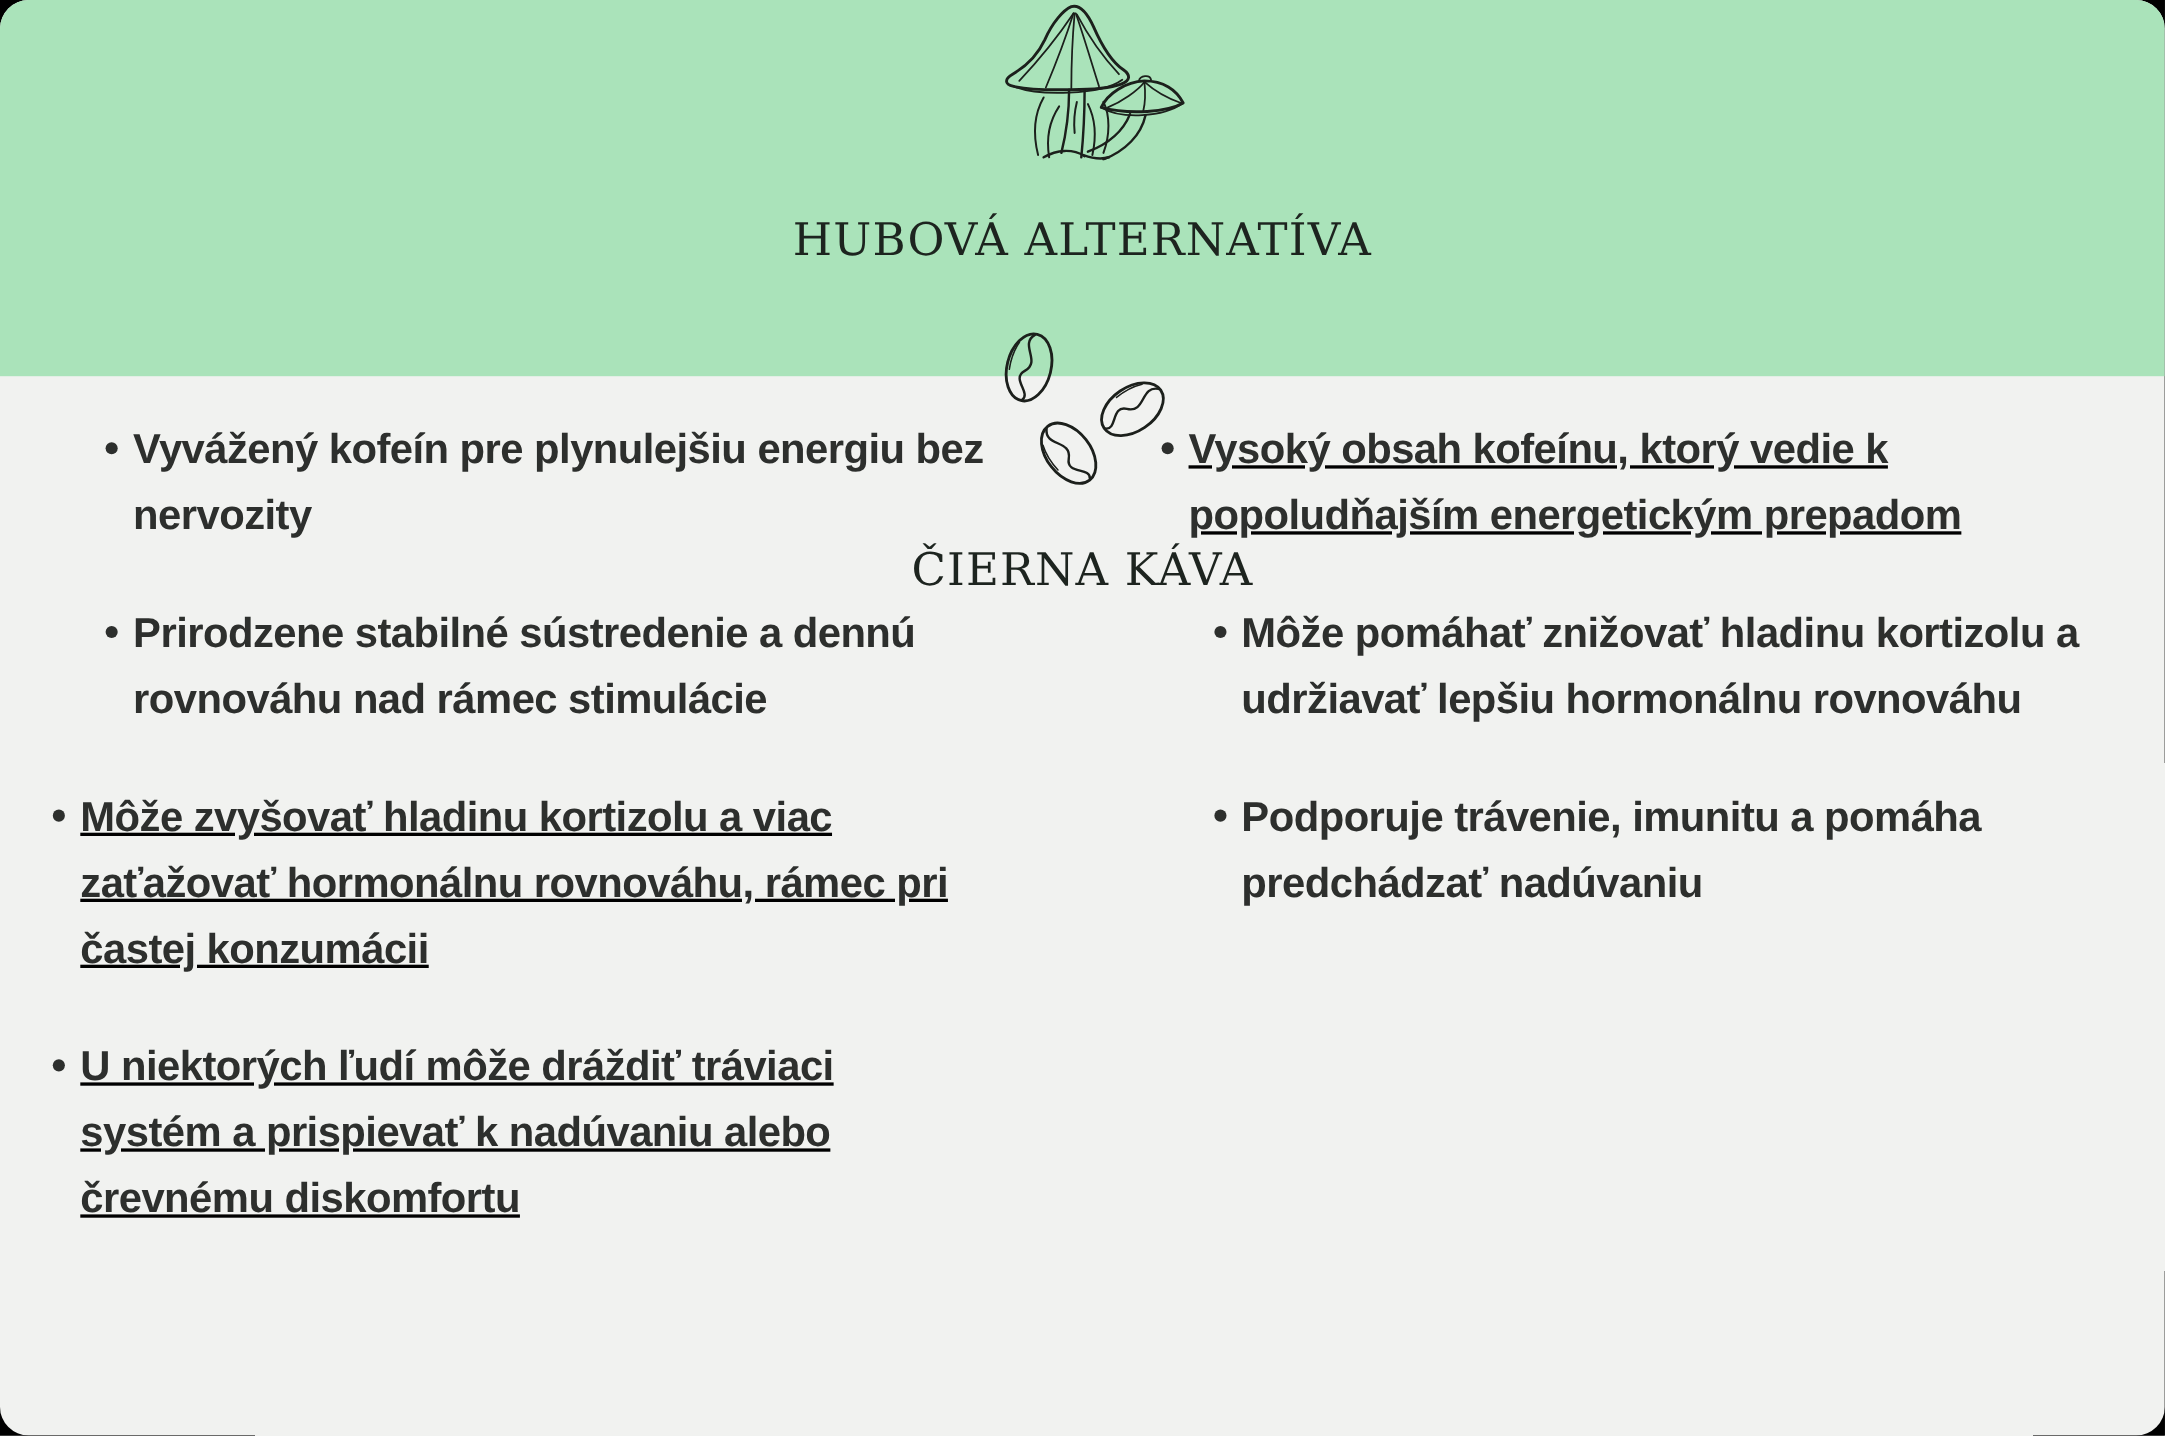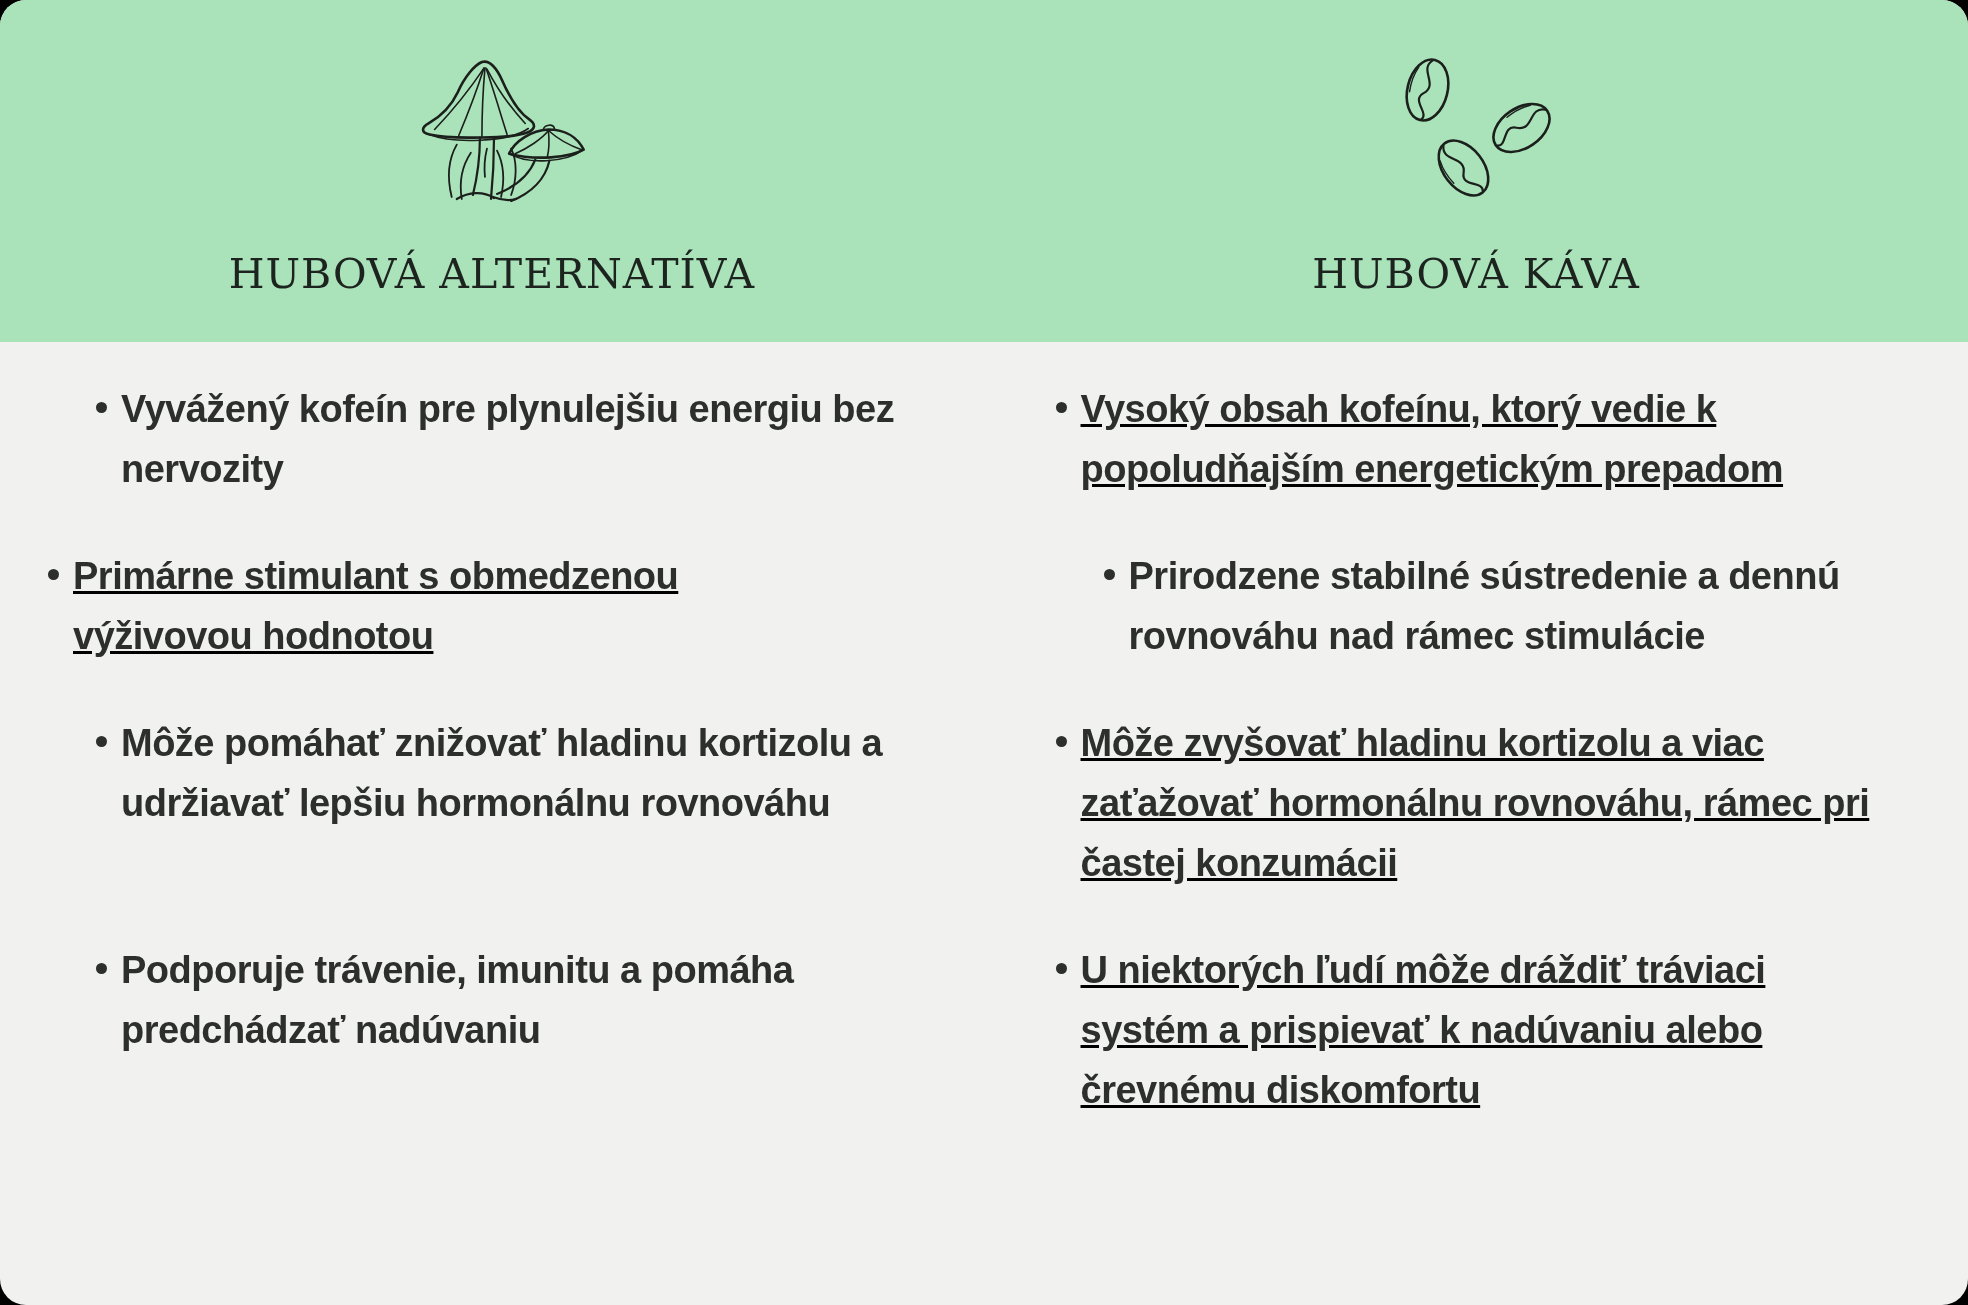--- a/index.html
+++ b/index.html
@@ -13,21 +13,21 @@
   html,body{margin:0;padding:0;background:var(--outside-bg);}
   .card{
     position:relative;
     width:1968px;height:1305px;
     background:var(--card-bg);
     border-radius:26px;
     overflow:hidden;
     font-family:"Liberation Sans",sans-serif;
   }
   .header{
-    display:grid;grid-template-columns:1fr 1fr;
+    display:grid;grid-template-columns:1fr;
     height:342px;background:var(--header-bg);
   }
   .header-cell{
     display:flex;flex-direction:column;
     align-items:center;justify-content:flex-end;
     padding-bottom:46px;
   }
   .illustration{margin-bottom:50px;line-height:0;}
   .illustration svg{stroke:var(--ink);fill:none;stroke-linecap:round;stroke-linejoin:round;}
   .mushroom-svg{width:192px;height:146px;}
@@ -116,43 +116,38 @@
               <ellipse cx="0" cy="0" rx="20" ry="31" stroke-width="2.6"></ellipse>
               <path d="M-2,-30 C-14,-18 10,-8 -3,4 C-14,14 8,22 1,30" stroke-width="2.2"></path>
               <path d="M-14,-20 C-17,-12 -18,-4 -17,6" stroke-width="1.4"></path>
             </g>
           </defs>
           <use href="#bean" transform="translate(34,48) rotate(14)"></use>
           <use href="#bean" transform="translate(128,86) rotate(56)"></use>
           <use href="#bean" transform="translate(70,126) rotate(-38)"></use>
         </svg>
       </span>
-      <div class="col-title">HUBOVÁ KÁVA</div>
+      <div class="col-title">ČIERNA KÁVA</div>
     </div>
 
   </div>
 
   <div class="content">
 
     <div class="bullet cell-left">
       <span class="dot"></span>
       <p class="bullet-text">Vyvážený kofeín pre plynulejšiu energiu bez
 nervozity</p>
     </div>
     <div class="bullet cell-right">
       <span class="dot"></span>
       <p class="bullet-text">Vysoký obsah kofeínu, ktorý vedie k
 popoludňajším energetickým prepadom</p>
     </div>
 
-    <div class="bullet cell-right">
-      <span class="dot"></span>
-      <p class="bullet-text">Primárne stimulant s obmedzenou
-výživovou hodnotou</p>
-    </div>
 
     <div class="bullet cell-left">
       <span class="dot"></span>
       <p class="bullet-text">Prirodzene stabilné sústredenie a dennú
 rovnováhu nad rámec stimulácie</p>
     </div>
 
     <div class="bullet cell-left">
       <span class="dot"></span>
       <p class="bullet-text">Môže pomáhať znižovať hladinu kortizolu a

